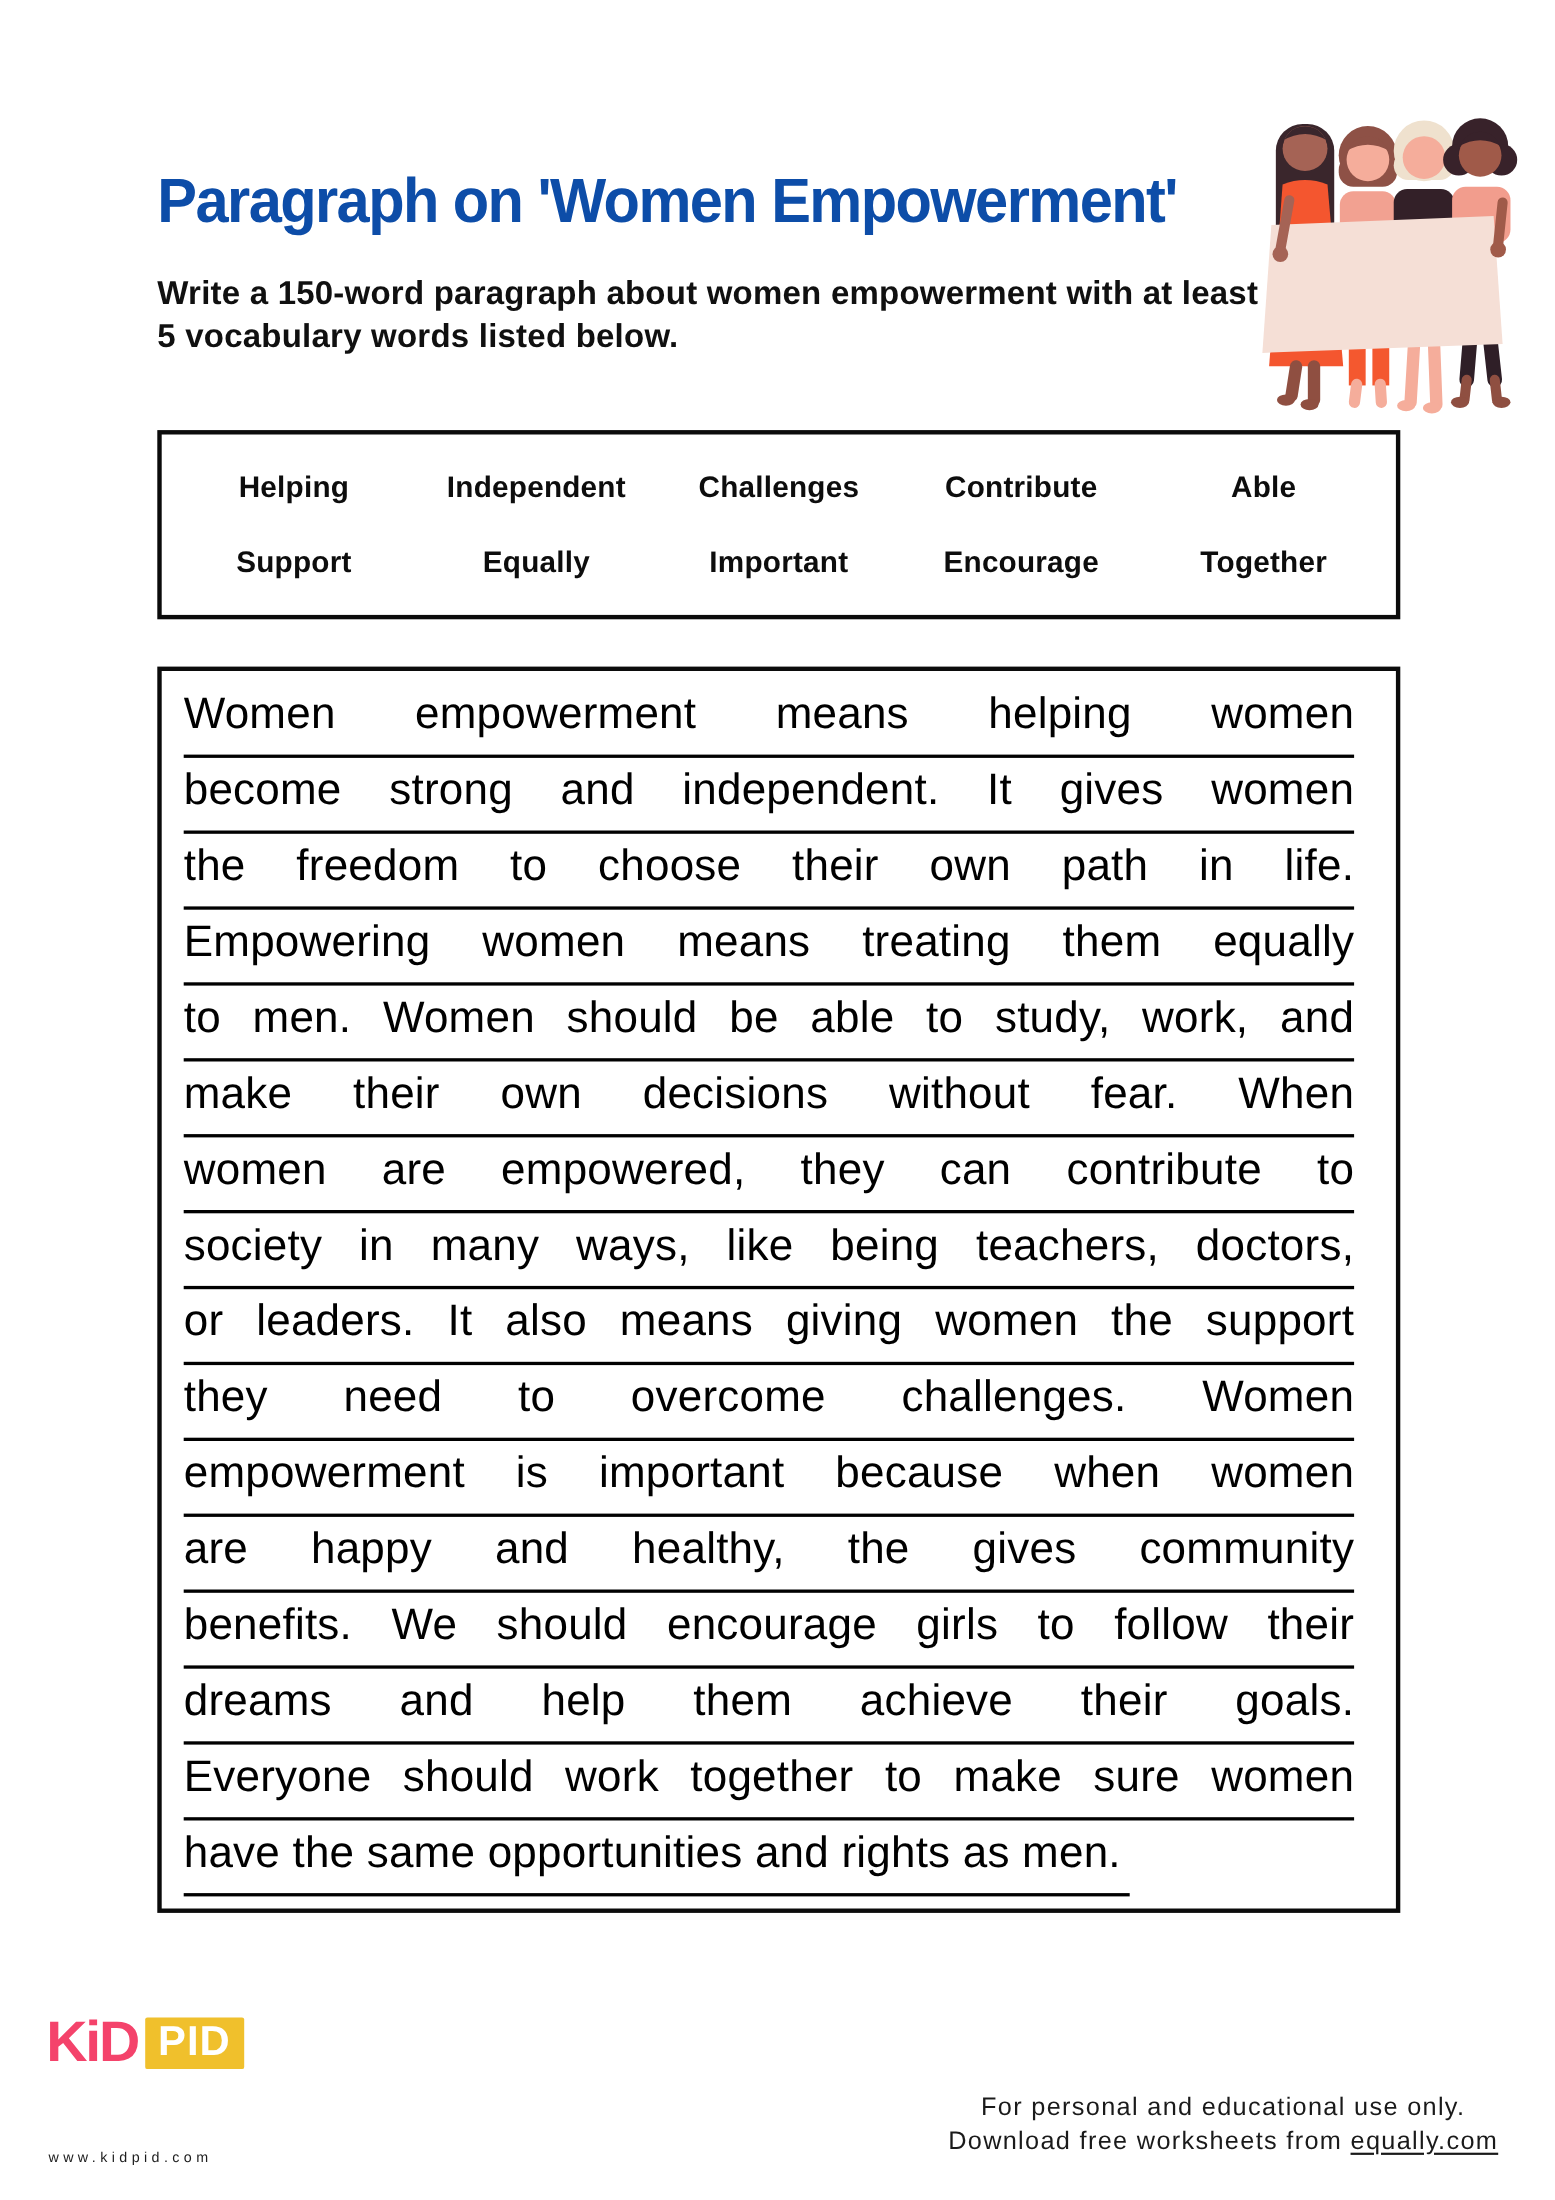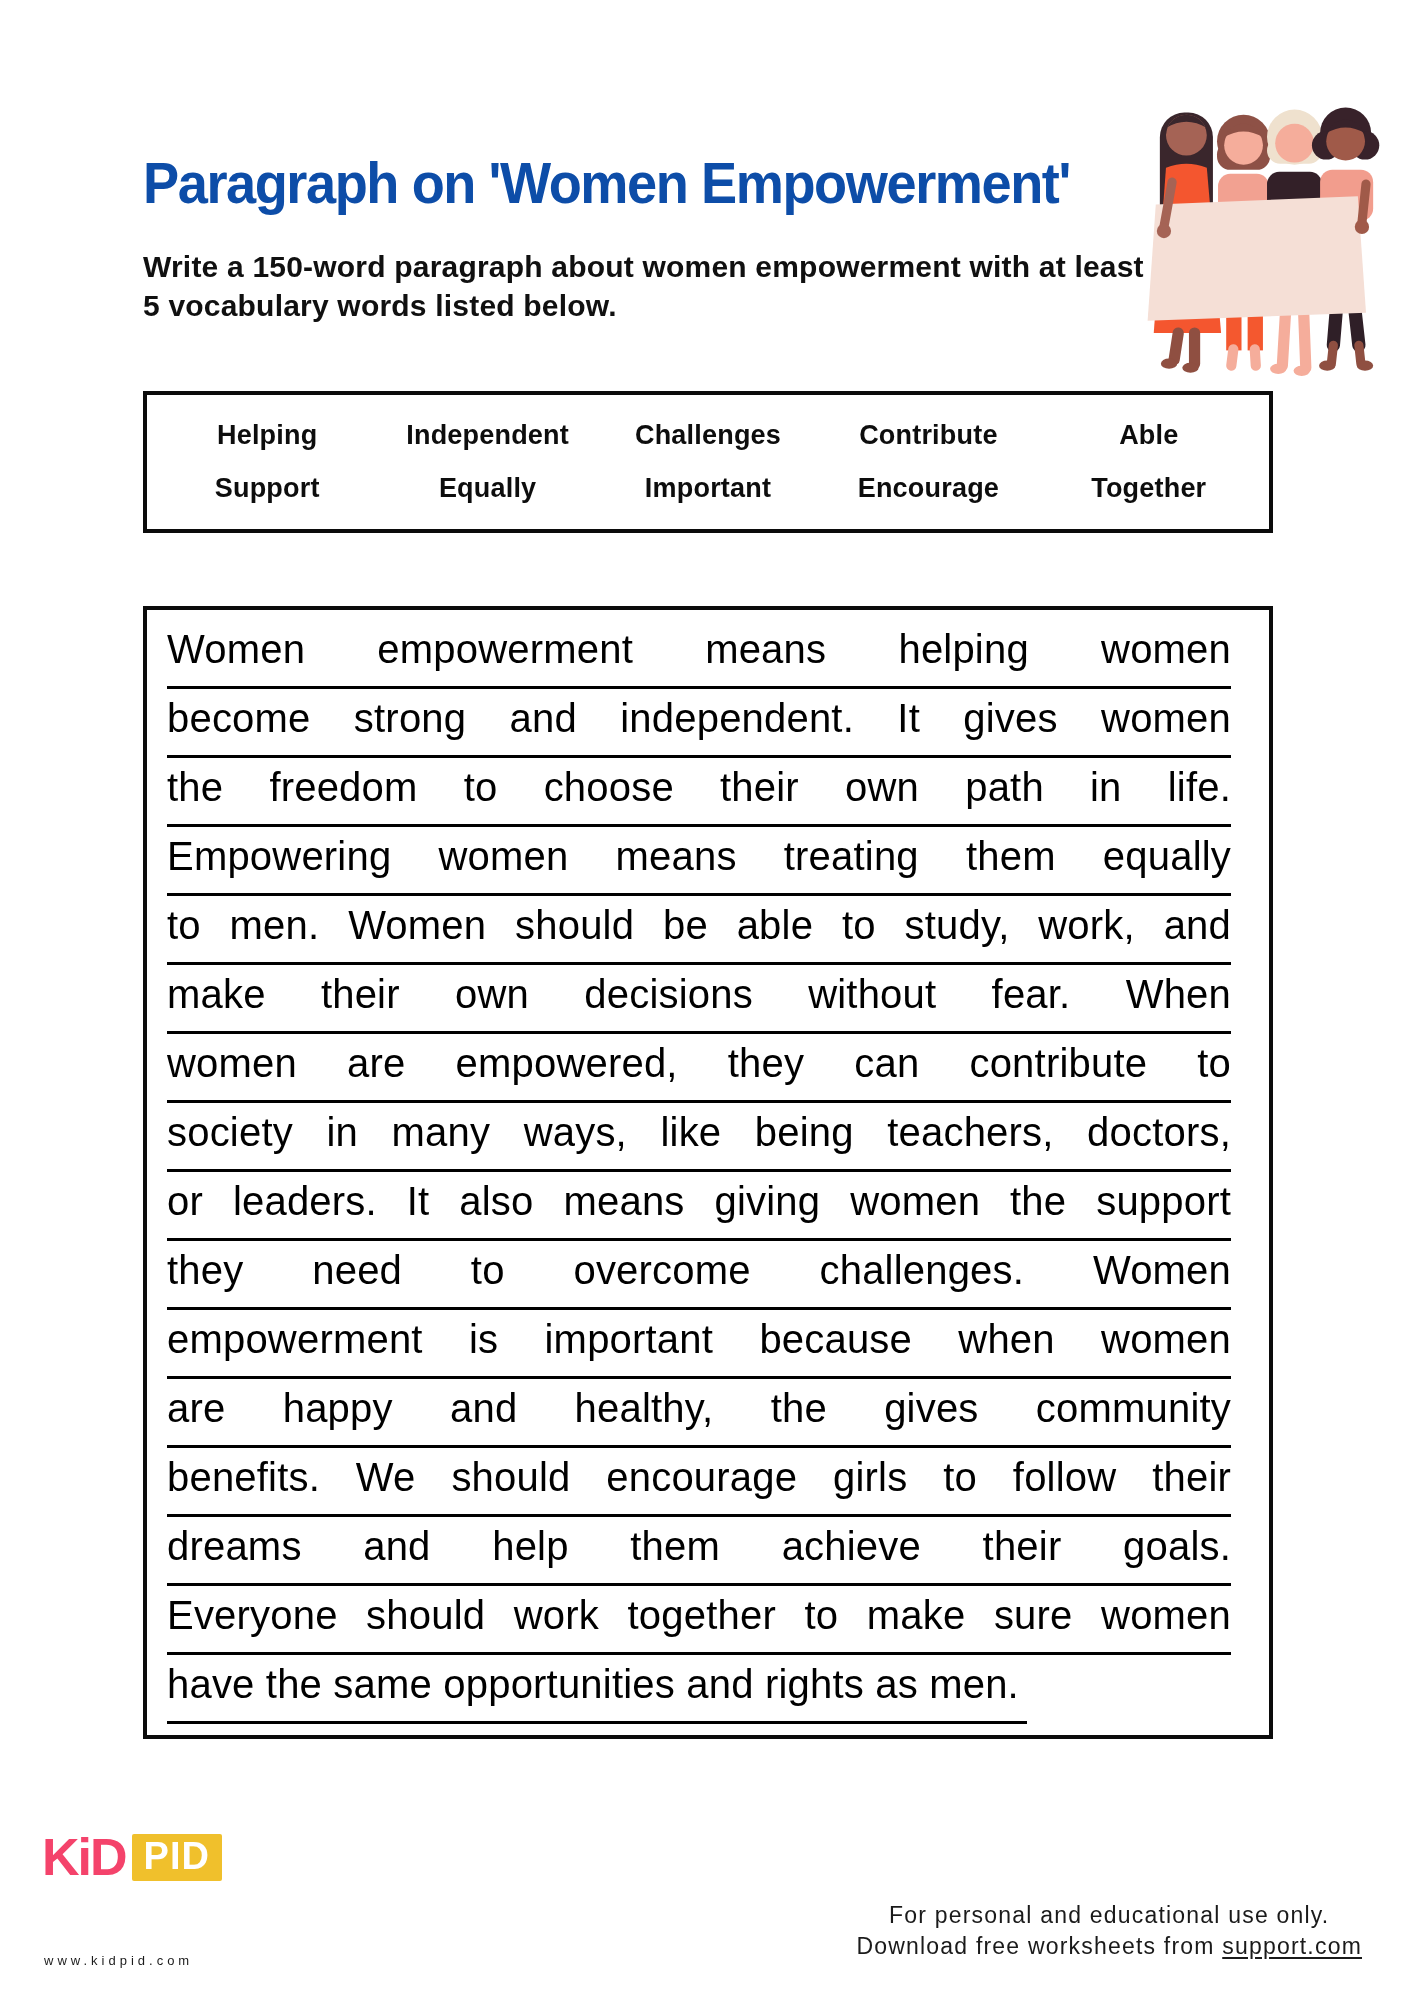--- a/index.html
+++ b/index.html
@@ -29,21 +29,21 @@
 
   
   .illustration {
     position: absolute; left: 1122px; top: 82px;
     width: 288px; height: 298px;
   }
 
   
   .vocab-box {
     position: absolute; left: 143px; top: 391px;
-    width: 1130px; height: 142px;
+    width: 1130px; height: 172px;
     border: 4px solid #0b0b0b;
     display: grid;
     grid-template-columns: repeat(5, 1fr);
     align-items: center; justify-items: center;
     padding: 14px 10px;
   }
   .vocab-word {
     font-size: 27px; font-weight: 700; color: #0d0d0d;
     letter-spacing: 0.2px;
   }
@@ -198,17 +198,17 @@
 
   <div class="logo">
     <span class="logo-kid">KiD</span>
     <span class="logo-pid">PID</span>
   </div>
   <div class="website">www.kidpid.com</div>
 
   <div class="footer-right">
     <div>For personal and educational use only.</div>
     <div>
-      <span>Download free worksheets from </span><span class="footer-link">support.com</span>
+      <span>Download free worksheets from </span><span class="footer-link">equally.com</span>
     </div>
   </div>
 
 </div>
 
 </body></html>

